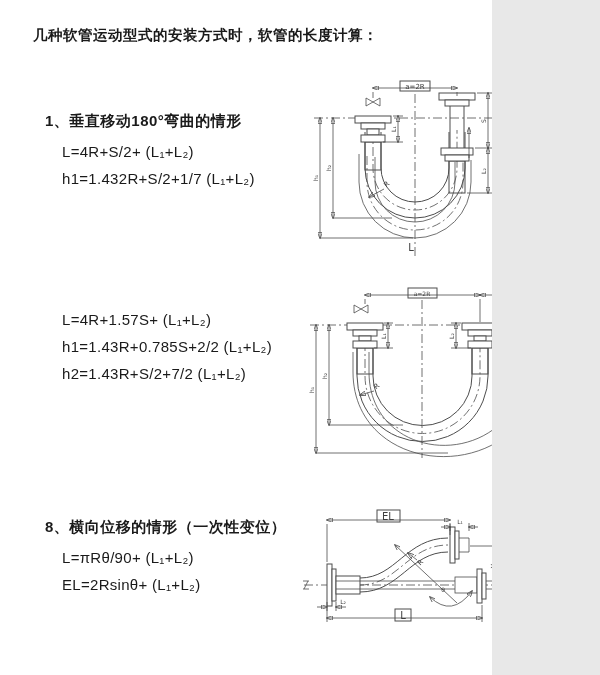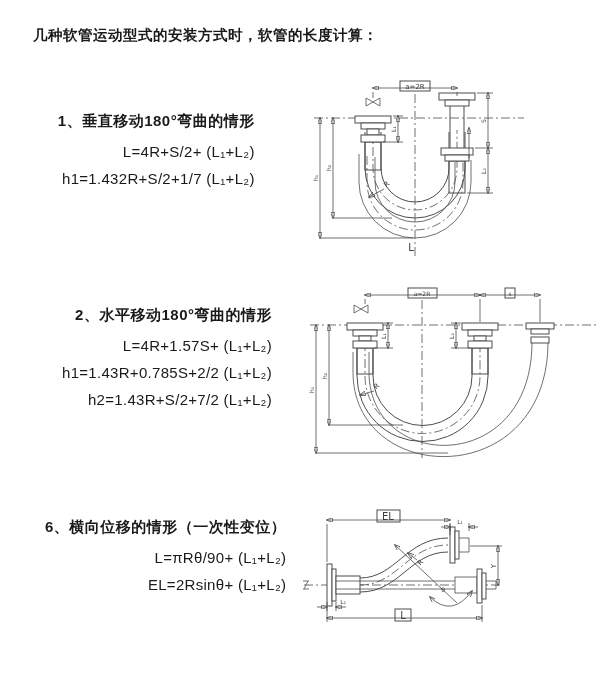--- a/index.html
+++ b/index.html
@@ -1,17 +1,17 @@
 <!DOCTYPE html>
 <html><head>
 <meta charset="utf-8">
 <style>
   html,body{margin:0;padding:0;background:#e8e8e8;}
-  .page{position:relative;width:600px;height:675px;background:#ffffff;overflow:hidden;
-        font-family:"Liberation Sans","DejaVu Sans",sans-serif;color:#1a1a1a;text-align:right;}
+  .page{position:relative;width:492px;height:675px;background:#ffffff;overflow:hidden;
+        font-family:"Liberation Sans","DejaVu Sans",sans-serif;color:#1a1a1a;}
   .title{position:absolute;left:33px;top:26px;font-size:14.5px;font-weight:bold;letter-spacing:.5px;}
   .sec{position:absolute;left:45px;}
   .sec-heading{font-size:15px;font-weight:bold;letter-spacing:.5px;margin-bottom:7px;}
   .formula{font-size:15px;line-height:27px;margin-left:17px;letter-spacing:.3px;
            font-family:"Liberation Sans","DejaVu Sans",sans-serif;}
   .diagram{position:absolute;}
   .diagram path,.diagram line,.diagram rect,.diagram polyline{stroke:#4d4d4d;stroke-width:1;fill:none;}
   .diagram rect.solid{fill:#ffffff;}
   .diagram .cl{stroke-dasharray:9 3 2 3;stroke-width:.8;}
   .diagram .thin{stroke-width:.8;}
@@ -29,28 +29,27 @@
 
   <div class="title">几种软管运动型式的安装方式时，软管的长度计算：</div>
 
   <div class="sec" style="top:112px;">
     <div class="sec-heading">1、垂直移动180°弯曲的情形</div>
     <div class="formula">L=4R+S/2+ (L₁+L₂)</div>
     <div class="formula">h1=1.432R+S/2+1/7 (L₁+L₂)</div>
   </div>
 
   <div class="sec" style="top:306px;">
-    <div class="sec-heading">2、水平移动180°弯曲的情形</div>
     <div class="formula">L=4R+1.57S+ (L₁+L₂)</div>
     <div class="formula">h1=1.43R+0.785S+2/2 (L₁+L₂)</div>
     <div class="formula">h2=1.43R+S/2+7/2 (L₁+L₂)</div>
   </div>
 
   <div class="sec" style="top:518px;">
-    <div class="sec-heading">6、横向位移的情形（一次性变位）</div>
+    <div class="sec-heading">8、横向位移的情形（一次性变位）</div>
     <div class="formula">L=πRθ/90+ (L₁+L₂)</div>
     <div class="formula">EL=2Rsinθ+ (L₁+L₂)</div>
   </div>
 
   <svg class="diagram" style="left:312px;top:72px;" width="285" height="192" viewBox="0 0 285 192">
     <defs>
       <pattern id="braidpat" width="3" height="3" patternUnits="userSpaceOnUse" patternTransform="rotate(45)">
         <rect width="3" height="3" fill="#ffffff"></rect>
         <path d="M0,0 L0,3 M0,0 L3,0" stroke="#6a6a6a" stroke-width="0.7"></path>
       </pattern>

